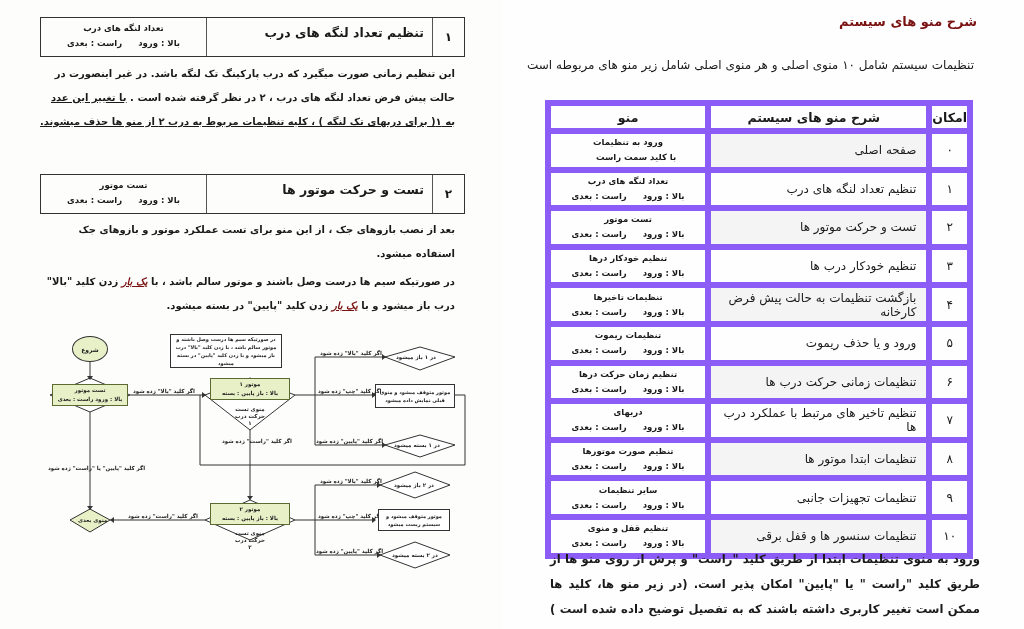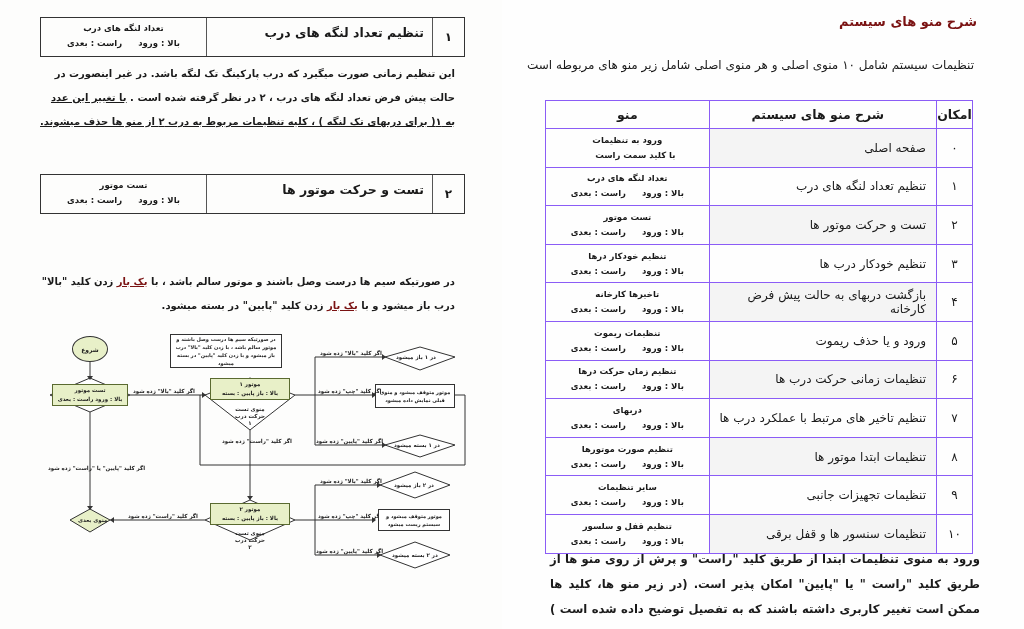--- a/index.html
+++ b/index.html
@@ -9,40 +9,40 @@
     .page { position: absolute; top: 0; height: 629px; background: #fdfdfc; }
     .page-left { left: 0; width: 502px; }
     .page-right { left: 502px; width: 522px; background: #fefefe; }
     .spine { position: absolute; left: 505px; top: 0; width: 2px; height: 629px; background: linear-gradient(#e6e6e6, #f3f3f3); }
 
     
     .r-title { position: absolute; top: 14px; right: 47px; direction: rtl; font-weight: bold; font-size: 13px; color: #7a1212; }
     .r-intro { position: absolute; top: 58px; right: 50px; direction: rtl; font-weight: normal; font-size: 12px; }
 
     .menu-table { position: absolute; top: 100px; left: 545px; width: 428px; border-collapse: collapse; direction: rtl; }
-    .menu-table td, .menu-table th { border: 1px solid #8b5cf6; }
+    .menu-table td, .menu-table th { border: 6px solid #8b5cf6; }
     .menu-table th { height: 28px; font-size: 12.5px; font-weight: bold; }
     .menu-table td { height: 38.6px; vertical-align: middle; }
     .col-idx { width: 36px; text-align: center; font-size: 12px; }
     .col-desc { width: 228px; font-size: 12px; padding-right: 10px; text-align: right; }
     .col-menu { width: 164px; text-align: center; font-size: 8.5px; font-weight: bold; line-height: 15px; }
     .menu-keys { display: flex; justify-content: center; gap: 16px; direction: rtl; }
     .shade { background: #f4f4f4; }
 
     .r-footer { position: absolute; top: 547px; left: 550px; width: 430px; direction: rtl; text-align: justify; font-size: 11.6px; font-weight: bold; line-height: 25px; }
 
     
     .sec-box { position: absolute; left: 40px; width: 425px; height: 40px; border: 1.5px solid #333; direction: rtl; display: flex; }
     .sec-box .num { width: 32px; border-left: 1px solid #555; display: flex; align-items: center; justify-content: center; font-weight: bold; font-size: 12px; }
     .sec-box .title { flex: 1; border-left: 1px solid #555; padding-right: 8px; padding-top: 7px; font-weight: bold; font-size: 12.5px; }
     .sec-box .menu { width: 165px; text-align: center; font-size: 8.5px; font-weight: bold; line-height: 15px; padding-top: 3px; }
 
     .para { position: absolute; left: 40px; width: 425px; direction: rtl; text-align: right; font-size: 10px; font-weight: bold; line-height: 24px; padding-right: 10px; }
     .u { text-decoration: underline; }
-    .u-red { text-decoration: underline; color: #7a1212; }
+    .u-red { text-decoration: underline; color: #7a1212; font-style: italic; }
 
     
     .fc { position: absolute; left: 30px; top: 320px; width: 445px; height: 300px; }
     .fc svg { position: absolute; left: 0; top: 0; }
     .fc-label { position: absolute; direction: rtl; font-size: 5.5px; font-weight: bold; color: #222; white-space: nowrap; }
     .fc-box { position: absolute; border: 1px solid #333; background: #fff; font-size: 5.5px; font-weight: bold; text-align: center; direction: rtl; line-height: 9px; display: flex; flex-direction: column; align-items: center; justify-content: center; }
     .fc-green { background: #e8f0c8; border: 1px solid #5a6a30; }
     .fc-start { position: absolute; border: 1.2px solid #333; border-radius: 50%; background: #e8f0c8; font-size: 6px; font-weight: bold; display: flex; align-items: center; justify-content: center; }
   </style>
 </head>
@@ -71,20 +71,21 @@
     <div class="title">تست و حرکت موتور ها</div>
     <div class="menu">
       <div>تست موتور</div>
       <div class="menu-keys">
         <span>بالا : ورود</span>
         <span>راست : بعدی</span>
       </div>
     </div>
   </div>
 
+  <div class="para" style="top:218px;">بعد از نصب بازوهای جک ، از این منو برای تست عملکرد موتور و بازوهای جک استفاده میشود.</div>
   <div class="para" style="top:270px;">
     <span>در صورتیکه سیم ها درست وصل باشند و موتور سالم باشد ، با </span><span class="u-red">یک بار</span><span> زدن کلید "بالا" درب باز میشود و  با </span><span class="u-red">یک بار</span><span> زدن کلید "پایین" در بسته میشود.</span>
   </div>
 
   <div class="fc">
     <svg width="445" height="300" viewBox="0 0 445 300">
       <g stroke="#333" stroke-width="1" fill="none">
 
         <line x1="60" y1="42" x2="60" y2="58"></line>
 
@@ -242,23 +243,23 @@
         <td class="col-menu">
           <div>تنظیم خودکار درها</div>
           <div class="menu-keys">
             <span>بالا : ورود</span>
             <span>راست : بعدی</span>
           </div>
         </td>
       </tr>
       <tr>
         <td class="col-idx">۴</td>
-        <td class="col-desc shade">بازگشت دربهای به حالت پیش فرض کارخانه</td>
-        <td class="col-menu">
-          <div>تاخیرها کارخانه</div>
+        <td class="col-desc shade">بازگشت تنظیمات به حالت پیش فرض کارخانه</td>
+        <td class="col-menu">
+          <div>تنظیمات تاخیرها</div>
           <div class="menu-keys">
             <span>بالا : ورود</span>
             <span>راست : بعدی</span>
           </div>
         </td>
       </tr>
       <tr>
         <td class="col-idx">۵</td>
         <td class="col-desc">ورود و یا حذف ریموت</td>
         <td class="col-menu">
@@ -310,21 +311,21 @@
           <div class="menu-keys">
             <span>بالا : ورود</span>
             <span>راست : بعدی</span>
           </div>
         </td>
       </tr>
       <tr>
         <td class="col-idx">۱۰</td>
         <td class="col-desc shade">تنظیمات سنسور ها و قفل برقی</td>
         <td class="col-menu">
-          <div>تنظیم قفل و سلسور</div>
+          <div>تنظیم قفل و منوی</div>
           <div class="menu-keys">
             <span>بالا : ورود</span>
             <span>راست : بعدی</span>
           </div>
         </td>
       </tr>
     </tbody>
 </table>
 
 <div class="r-footer">ورود به منوی تنظیمات ابتدا از طریق کلید "راست" و پرش از روی منو ها از طریق کلید "راست " یا "پایین" امکان پذیر است. (در زیر منو ها، کلید ها ممکن است تغییر کاربری داشته باشند که به تفصیل توضیح داده شده است ) .</div>

